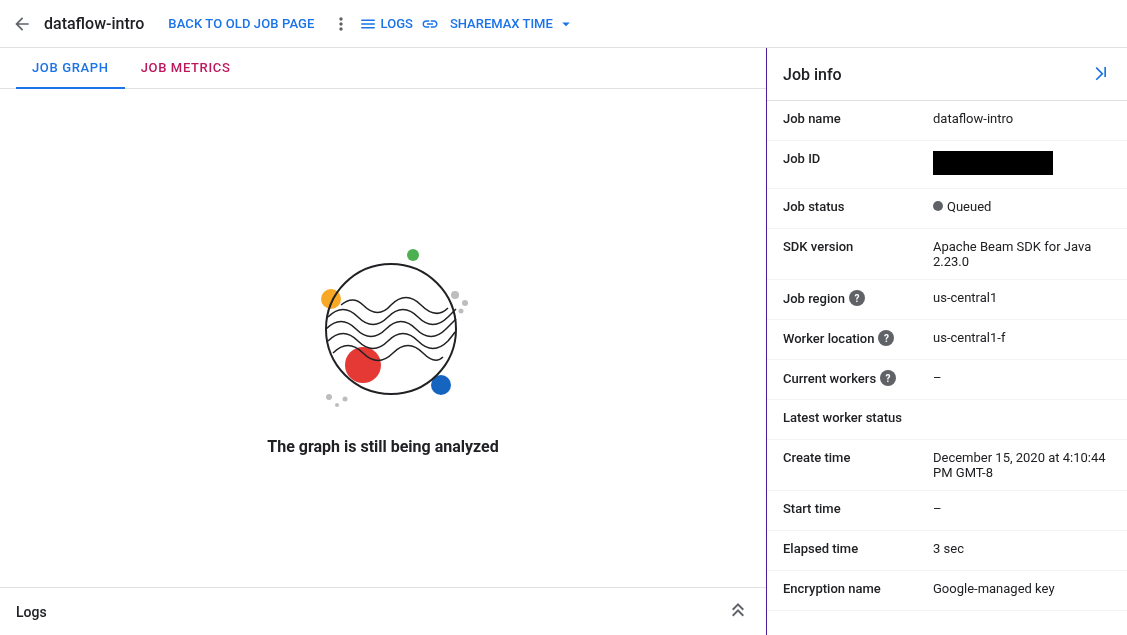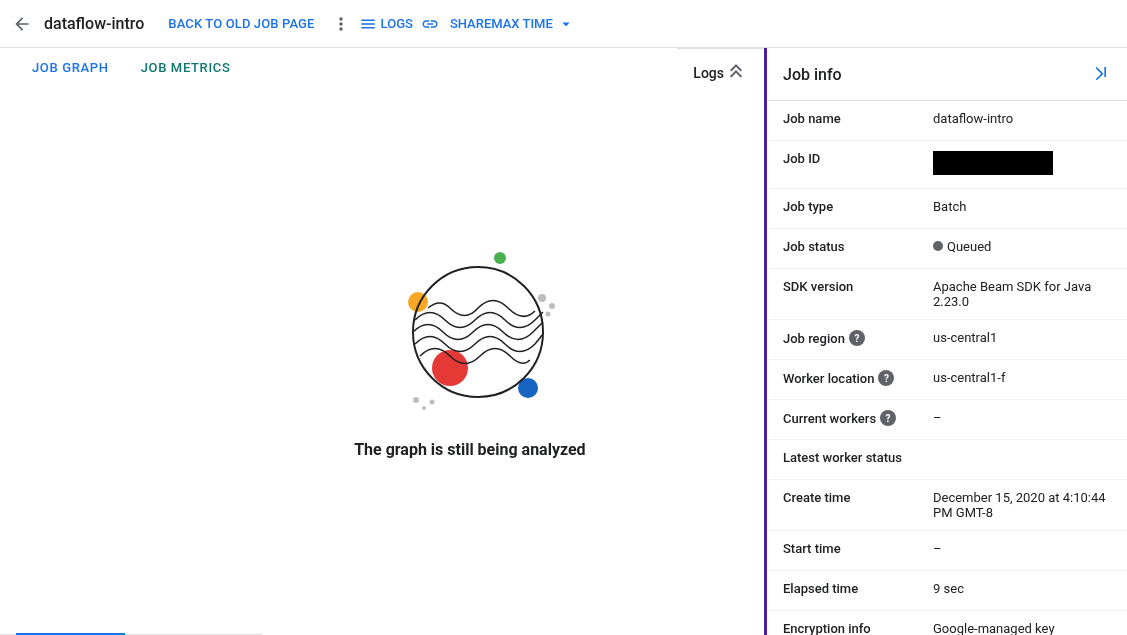--- a/index.html
+++ b/index.html
@@ -53,37 +53,37 @@
     .main-layout {
       display: flex;
       flex: 1;
       overflow: hidden;
     }
 
     
     .left-panel {
       flex: 1;
       display: flex;
-      flex-direction: row;
+      flex-direction: column;
       overflow: hidden;
-      border-right: 3px solid #4c1d95;
+      border-right: 1px solid #4c1d95;
     }
 
     
     .tabs {
       display: flex;
       border-bottom: 1px solid #e0e0e0;
       flex-shrink: 0;
       padding: 0 16px;
     }
     .tab {
       padding: 12px 16px;
       font-size: 13px;
       font-weight: 500;
-      color: #0f766e;
+      color: #be185d;
       cursor: pointer;
       letter-spacing: 0.05em;
       border-bottom: 2px solid transparent;
       margin-bottom: -1px;
     }
     .tab.active {
       color: #1a73e8;
       border-bottom: 2px solid #1a73e8;
     }
 
@@ -335,24 +335,20 @@
         <div class="job-info-value">dataflow-intro</div>
       </div>
 
       <div class="job-info-row">
         <div class="job-info-label">Job ID</div>
         <div class="job-info-value">
           <span class="job-id-redacted"></span>
         </div>
       </div>
 
-      <div class="job-info-row">
-        <div class="job-info-label">Job type</div>
-        <div class="job-info-value">Batch</div>
-      </div>
 
       <div class="job-info-row">
         <div class="job-info-label">Job status</div>
         <div class="job-info-value">
           <span class="status-dot"></span>Queued
         </div>
       </div>
 
       <div class="job-info-row">
         <div class="job-info-label">SDK version</div>
@@ -393,25 +389,25 @@
         <div class="job-info-value">December 15, 2020 at 4:10:44 PM GMT-8</div>
       </div>
 
       <div class="job-info-row">
         <div class="job-info-label">Start time</div>
         <div class="job-info-value">–</div>
       </div>
 
       <div class="job-info-row">
         <div class="job-info-label">Elapsed time</div>
-        <div class="job-info-value">9 sec</div>
-      </div>
-
-      <div class="job-info-row">
-        <div class="job-info-label">Encryption info</div>
+        <div class="job-info-value">3 sec</div>
+      </div>
+
+      <div class="job-info-row">
+        <div class="job-info-label">Encryption name</div>
         <div class="job-info-value">Google-managed key</div>
       </div>
 
     </div>
 
   </div>
 
 </div>
 
 </body></html>

